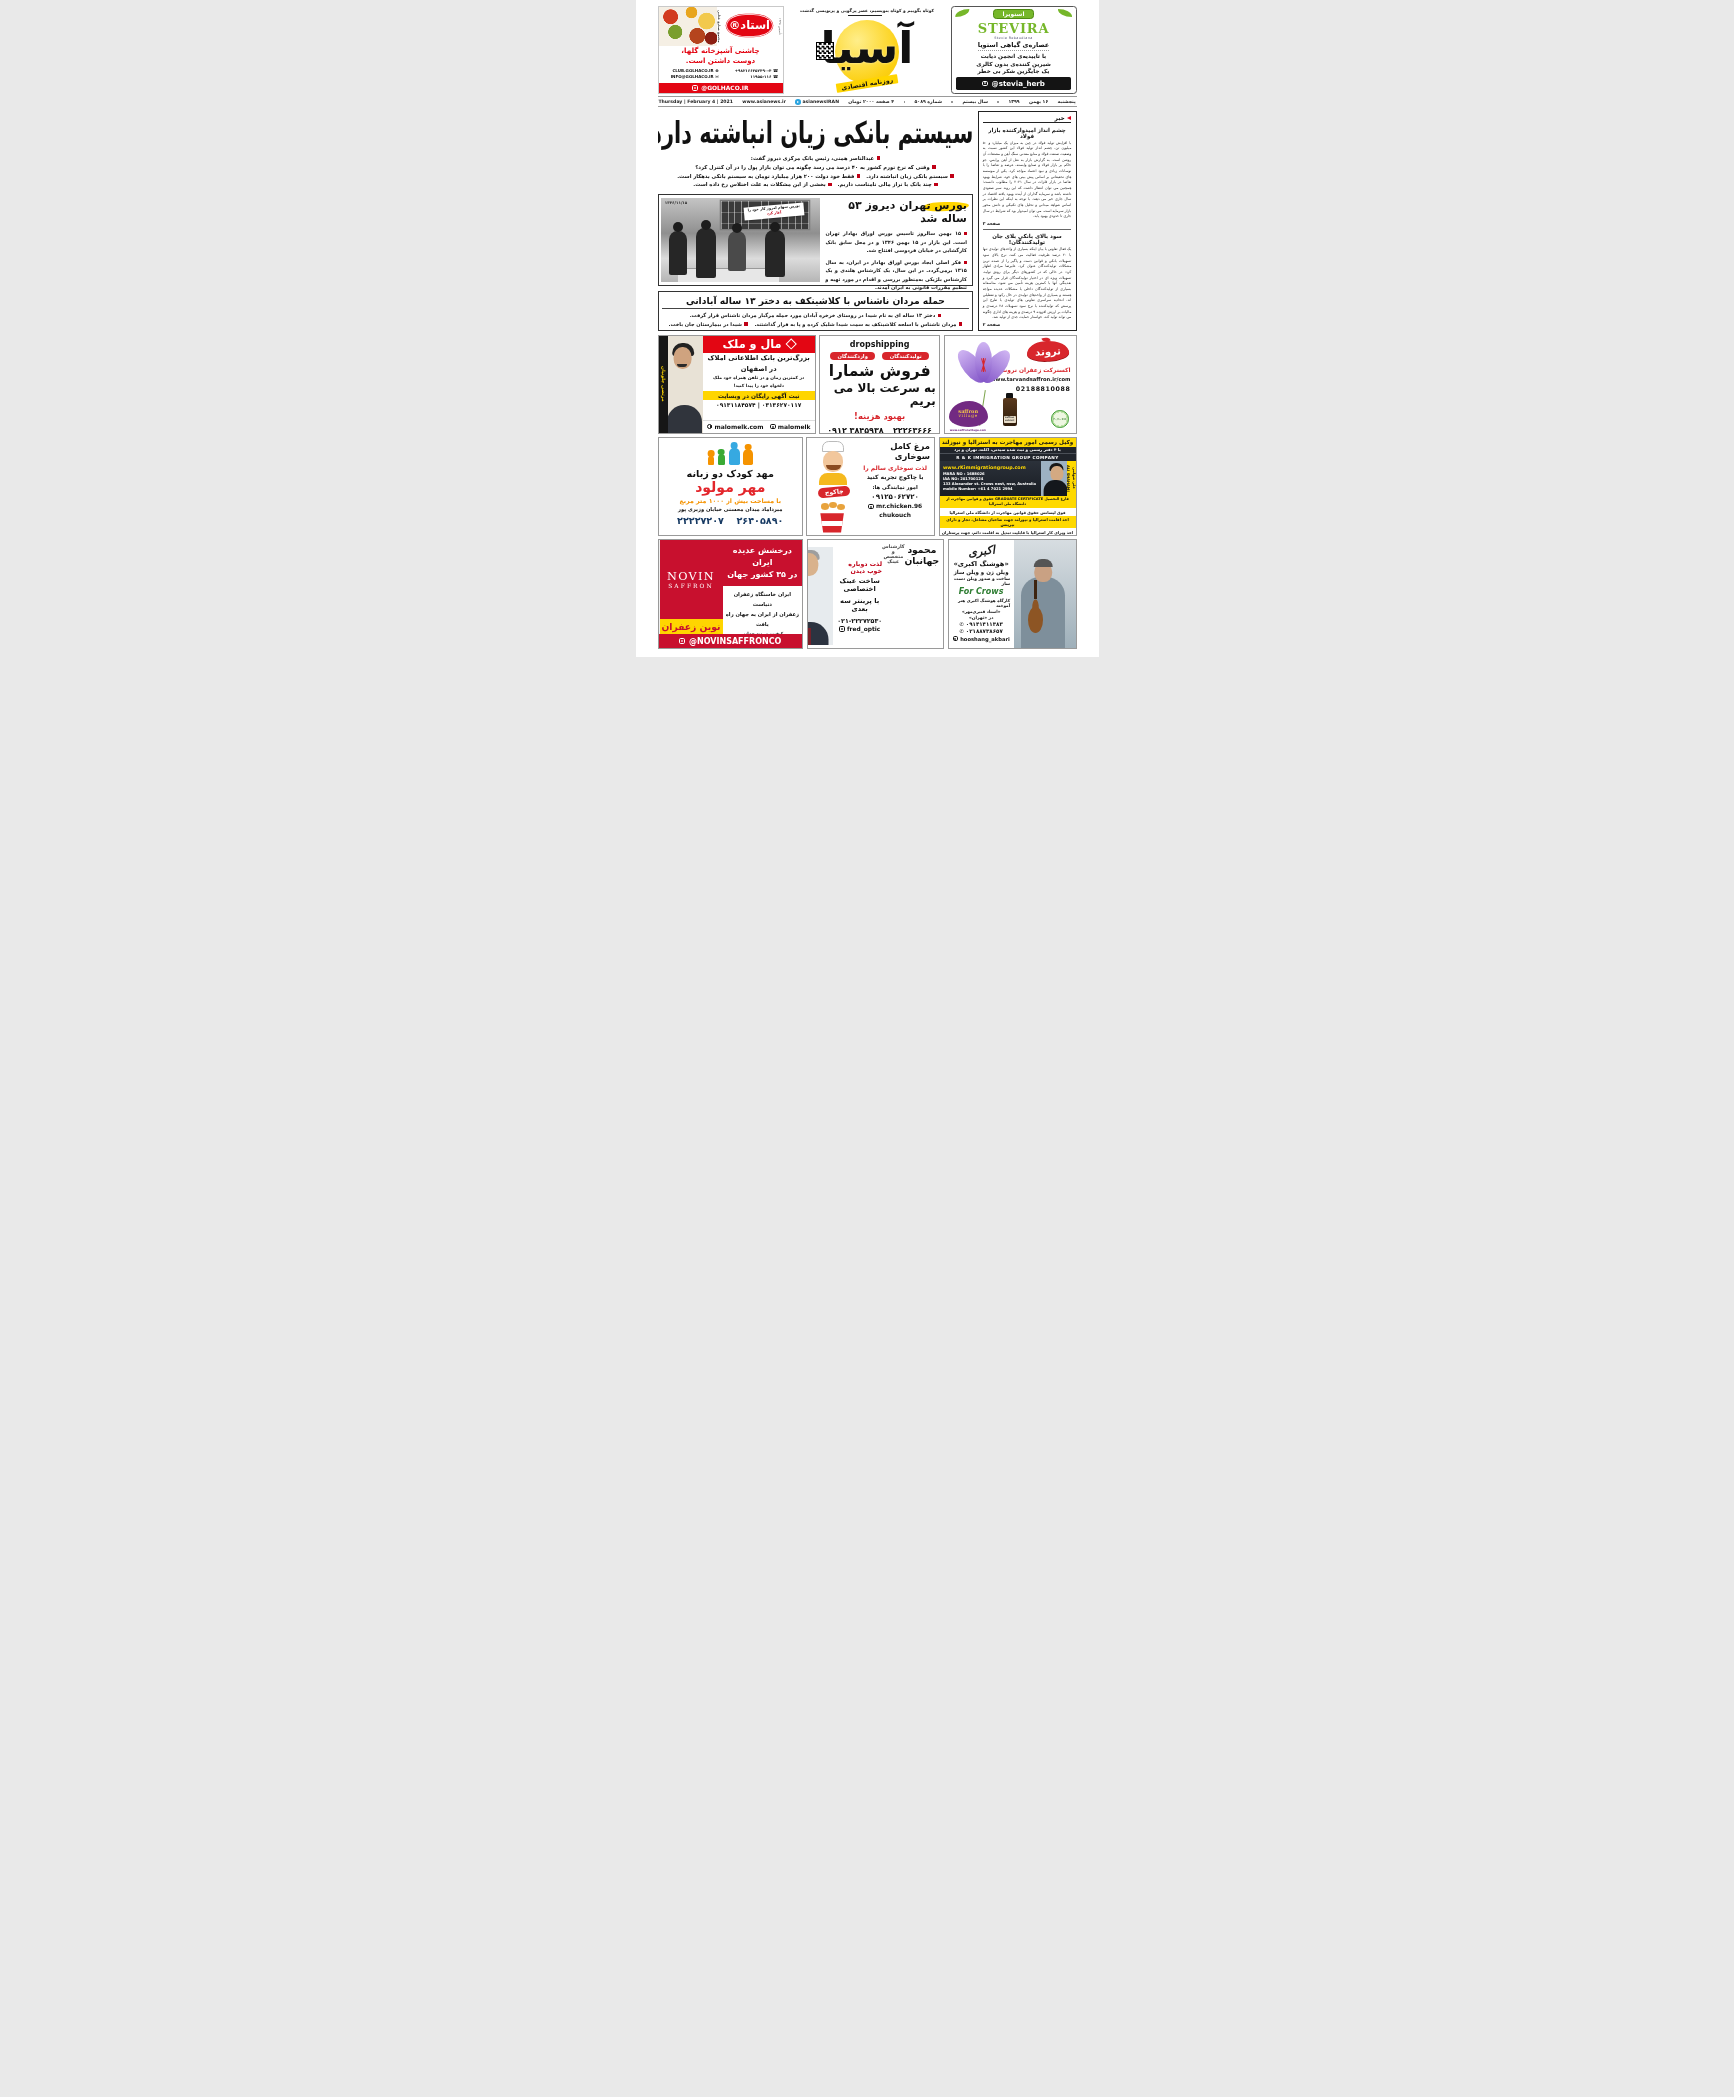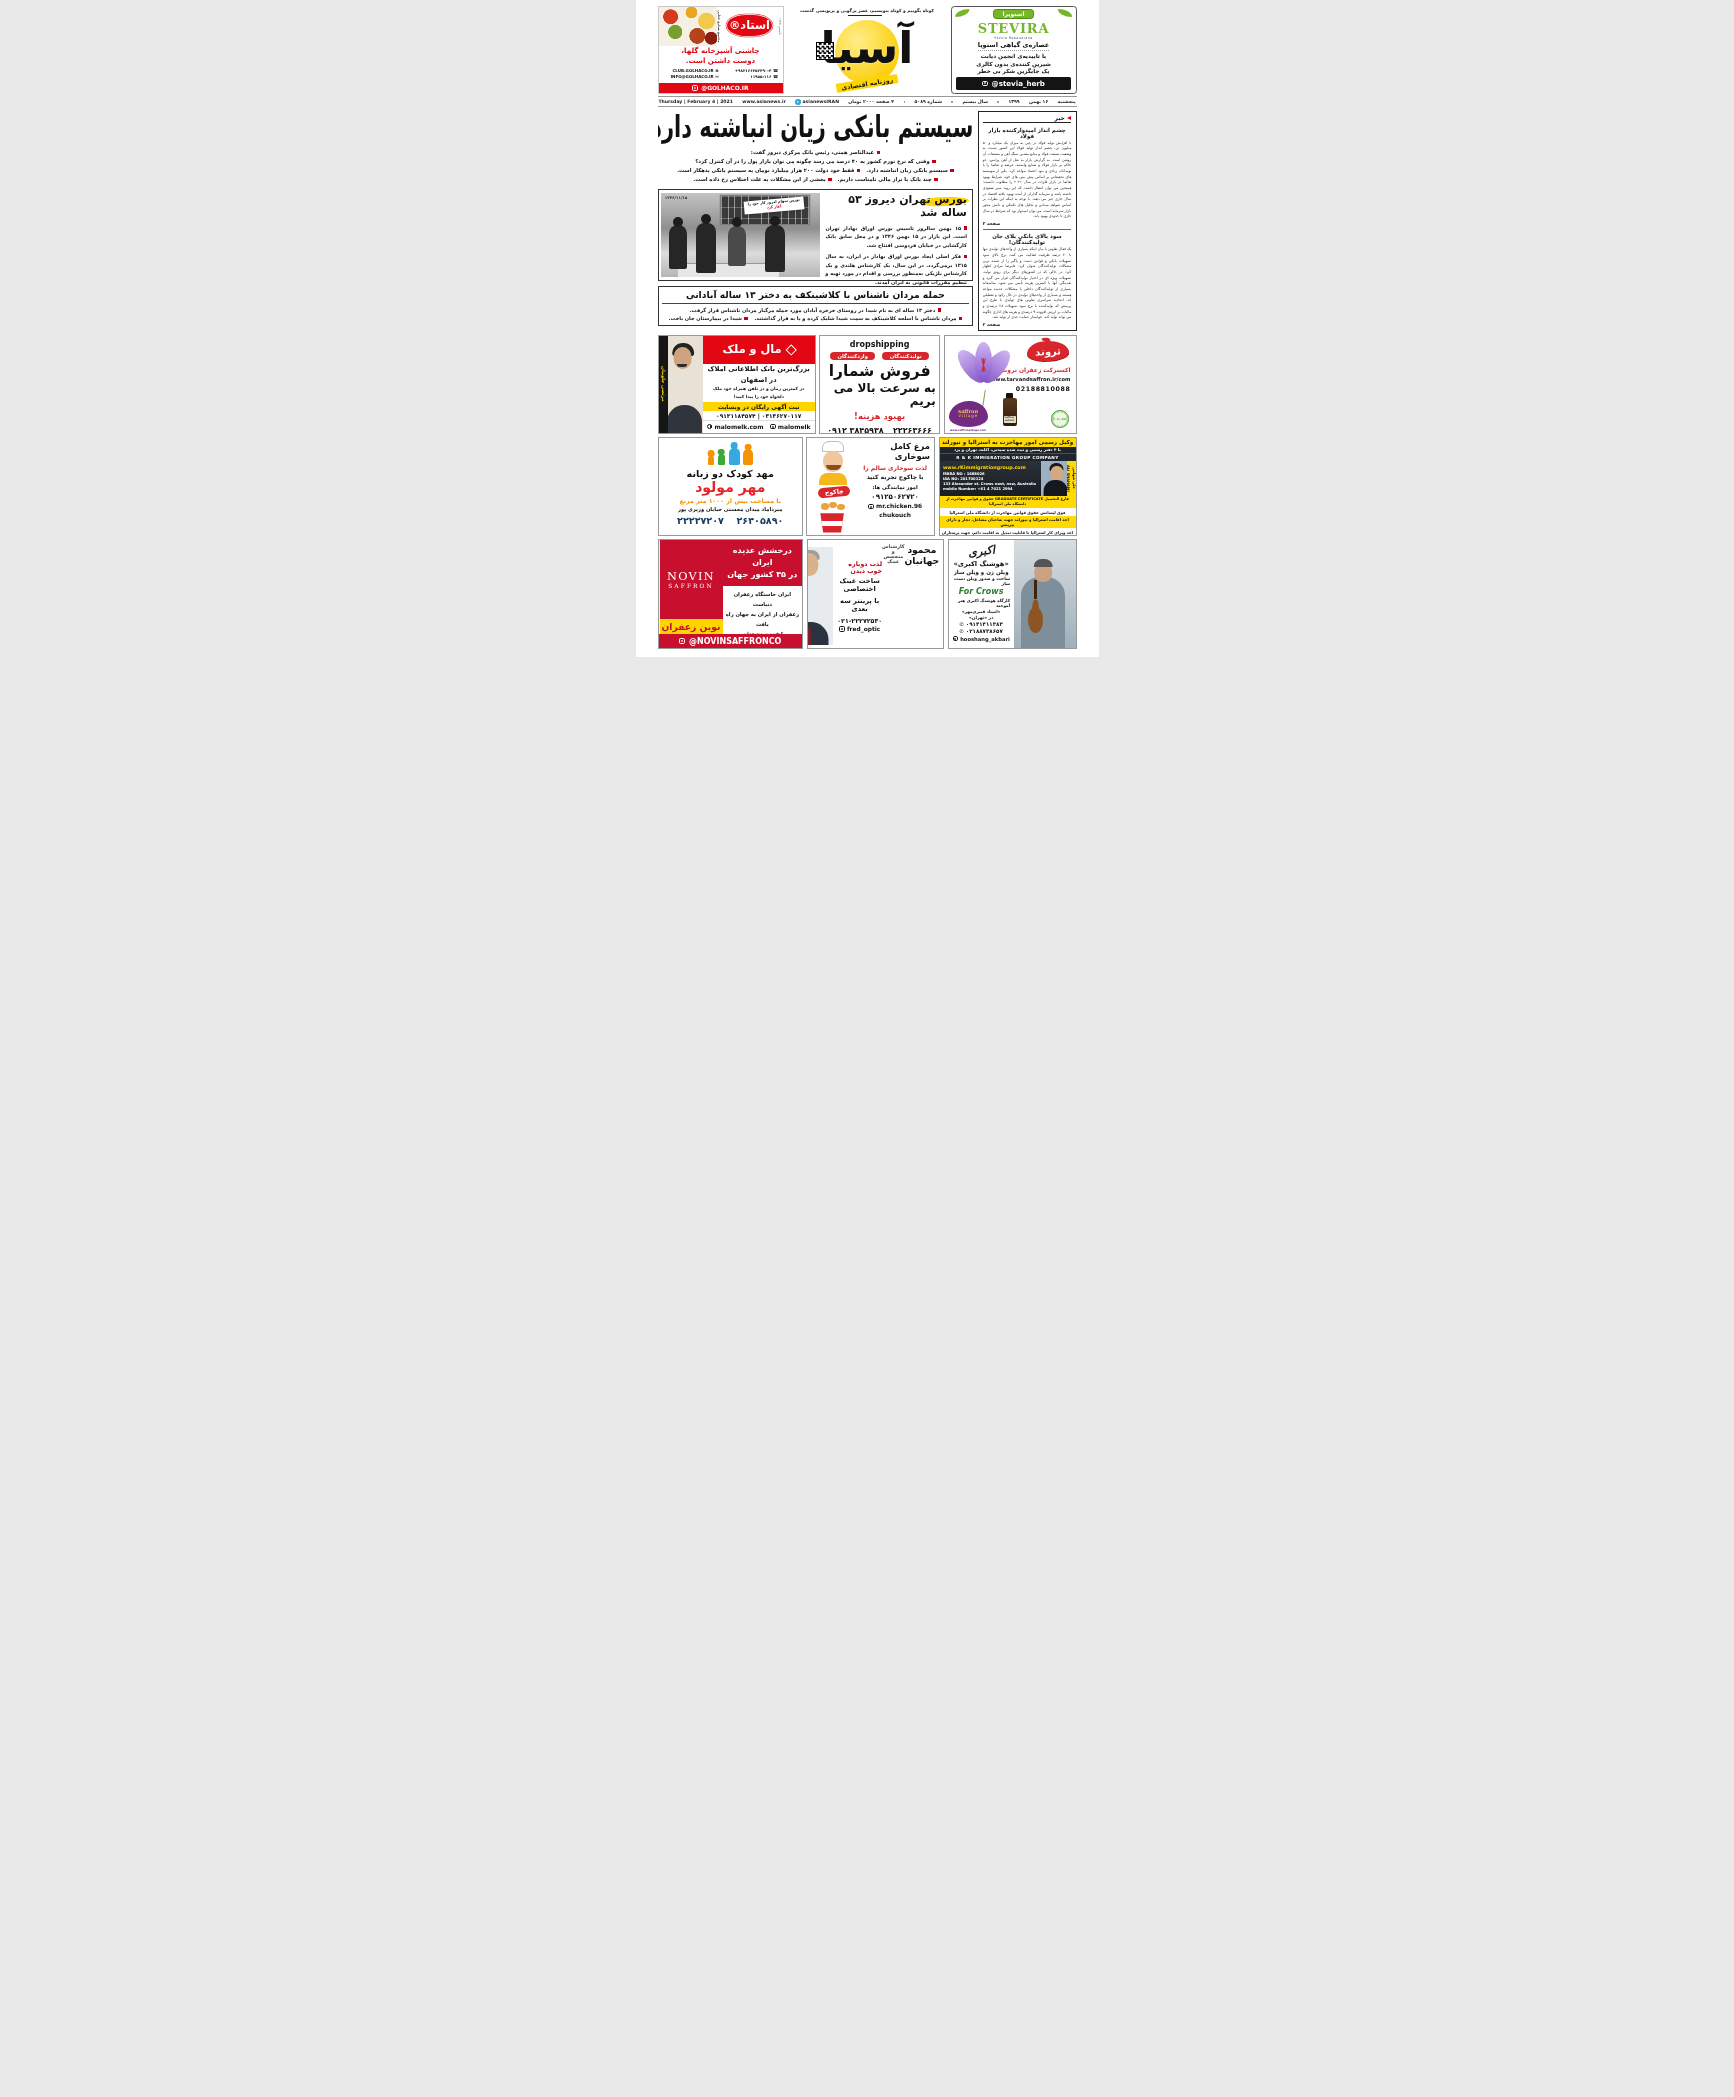--- a/index.html
+++ b/index.html
@@ -62,21 +62,21 @@
 .ig::after{content:"";position:absolute;inset:0.8px;border:0.6px solid currentColor;border-radius:50%}
 .tg{display:inline-block;width:5.5px;height:5.5px;background:#2ca5e0;border-radius:50%;position:relative;flex:none}
 .tg::after{content:"";position:absolute;left:1.7px;top:1.7px;border-top:1.3px solid transparent;border-bottom:1.3px solid transparent;border-left:2.5px solid #fff}
 
 
 .date-bar{display:flex;align-items:center;justify-content:space-between;gap:2.5px;border-top:0.6px solid #9a9a9a;border-bottom:0.6px solid #9a9a9a;margin-top:2.5px;padding:1.7px 0.8px;font-size:4.6px;font-weight:bold;color:#222;white-space:nowrap}
 .dot{width:1.7px;height:1.7px;background:#999;flex:none}
 .date-bar .tgwrap{display:flex;align-items:center;gap:1.7px;direction:ltr}
 
 
-.main-grid{display:flex;gap:4.2px;margin-top:3.4px;align-items:flex-start}
+.main-grid{display:flex;gap:4.2px;margin-top:3.4px;align-items:flex-end}
 .lead-col{flex:1;min-width:0;overflow:hidden}
 
 
 .news-box{width:99px;border:0.6px solid #222;padding:2.9px 4.2px;display:flex;flex-direction:column;flex:none}
 .nb-head{display:flex;align-items:center;gap:2.5px;border-bottom:0.6px solid #222;padding-bottom:1.7px;margin-bottom:2.1px;font-size:5.9px;font-weight:900}
 .play{width:0;height:0;border-top:2.5px solid transparent;border-bottom:2.5px solid transparent;border-right:4.2px solid #d6001c}
 .nb-art h3{font-size:5.5px;font-weight:900;text-align:center;margin:1.3px 0 2.1px}
 .nb-art p{font-size:3.6px;text-align:justify;line-height:1.58;color:#1a1a1a}
 .page-ref{font-weight:900;font-size:4.4px;text-align:left;margin-top:1.3px}
 .nb-div{border:none;border-top:0.4px solid #666;margin:2.9px 0 1.7px}
@@ -150,21 +150,21 @@
 .ds-tags{display:flex;gap:6.7px}
 .ds-tag{background:#d8262c;color:#fff;font-weight:bold;font-size:5.2px;padding:1.3px 7.6px;border-radius:5.9px}
 .ds-h1{font-size:15.5px;font-weight:900;line-height:1.05}
 .ds-h2{font-size:12px;font-weight:900;line-height:1.05}
 .ds-sub{color:#d8262c;font-size:8.4px;font-weight:900;margin-top:0.8px}
 .ds-phones{display:flex;gap:9.2px;font-size:8px;font-weight:900;direction:ltr;margin-top:1.7px}
 
 
 .malomelk{width:158px;display:flex}
 .mm-main{flex:1;display:flex;flex-direction:column;min-width:0}
-.mm-head{background:#e30613;color:#fff;display:flex;align-items:center;justify-content:center;gap:5px;height:28px;font-size:11.3px;font-weight:900}
+.mm-head{background:#e30613;color:#fff;display:flex;align-items:center;justify-content:center;gap:5px;height:17px;font-size:11.3px;font-weight:900}
 .mm-diamond{width:8.4px;height:8.4px;border:1.7px solid #fff;transform:rotate(45deg);flex:none}
 .mm-line{color:#111;font-weight:900;font-size:6.7px;text-align:center;margin-top:1.7px;line-height:1.3}
 .mm-small{font-size:4.4px;font-weight:bold;text-align:center;line-height:1.5;margin-top:1.3px}
 .mm-yellow{background:#ffd500;font-weight:900;font-size:5.9px;text-align:center;padding:1.3px;margin-top:2.1px}
 .mm-phones{font-weight:900;font-size:5.9px;text-align:center;margin-top:2.1px;direction:ltr}
 .mm-foot{display:flex;justify-content:center;align-items:center;gap:6.7px;font-weight:900;font-size:6px;margin-top:auto;padding:2.5px 1.7px;direction:ltr;border-top:0.4px solid #ddd}
 .mm-foot .c{display:flex;align-items:center;gap:2.1px}
 .globe{display:inline-block;width:5.5px;height:5.5px;border:0.7px solid currentColor;border-radius:50%;position:relative}
 .globe::after{content:"";position:absolute;inset:0 1.9px;border-left:0.6px solid currentColor;border-right:0.6px solid currentColor;border-radius:50%}
 .mm-photo-col{width:44px;flex:none;position:relative;background:#e8e2d6;display:flex}

